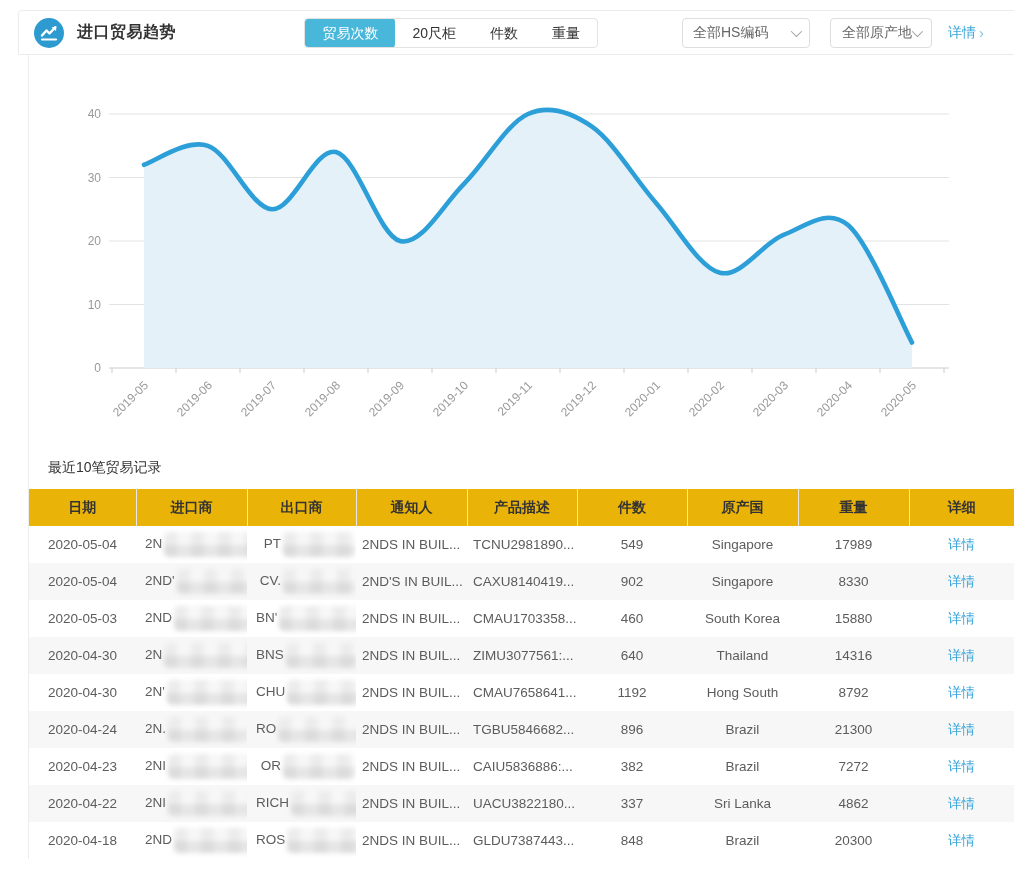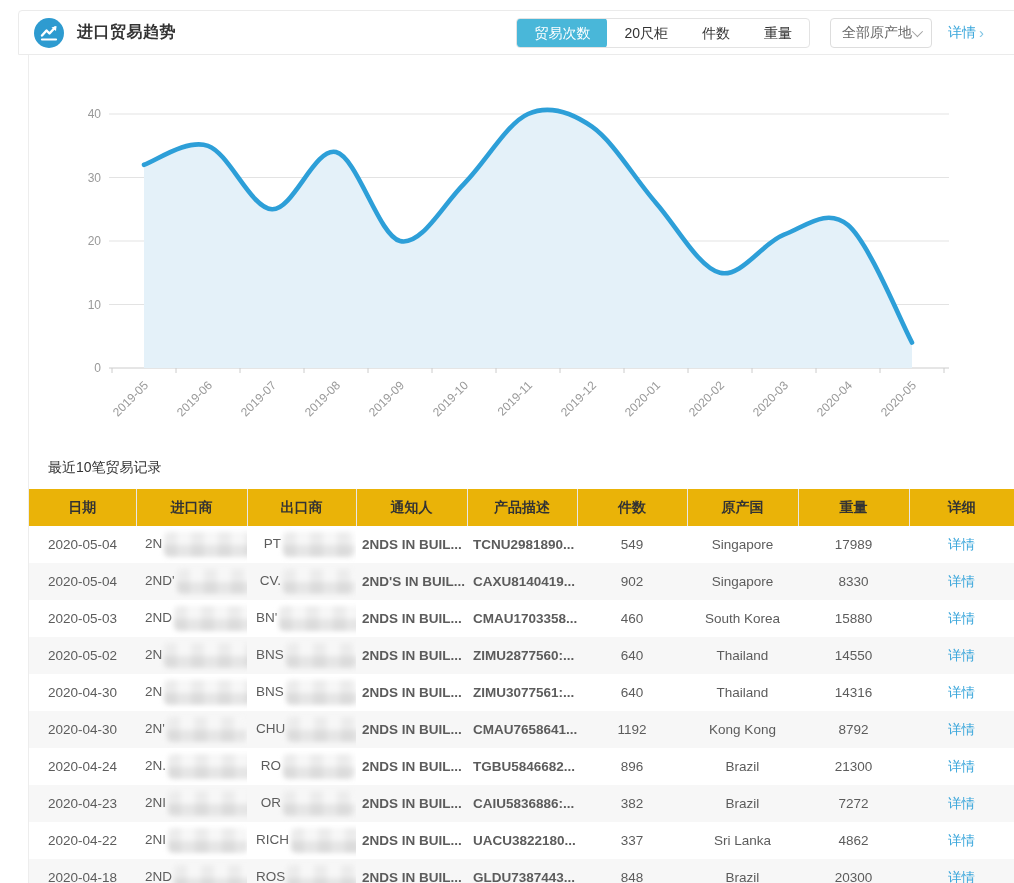--- a/index.html
+++ b/index.html
@@ -33,21 +33,21 @@
 
   
   .tbl-title{font-size:14px;color:#333;padding:2px 0 12px 19px;}
   table{border-collapse:collapse;table-layout:fixed;width:985px;font-size:13.5px;}
   thead th{background:#eab308;height:35px;font-size:14px;color:#333;font-weight:700;
     border-right:1px solid #e7e7e7;}
   thead th:last-child{border-right:none;}
   tbody td{height:35px;color:#5c5c5c;text-align:center;white-space:nowrap;overflow:hidden;}
   tbody tr:nth-child(even){background:#f7f7f7;}
   td.l{text-align:right;padding-left:9px;}
-  td.n{text-align:left;padding-left:6px;font-weight:bold;}
+  td.n{text-align:left;padding-left:6px;}
   a.detail-link{color:#3aa6db;text-decoration:none;cursor:pointer;}
   .blob{display:inline-block;height:25px;width:88px;margin-left:2px;vertical-align:middle;border-radius:5px;
     background:
       repeating-linear-gradient(90deg, rgba(0,0,0,.055) 0 13px, rgba(0,0,0,.01) 13px 27px),
       repeating-linear-gradient(0deg, rgba(0,0,0,.03) 0 12px, rgba(255,255,255,.65) 12px 25px),
       #f0f0f0;
     filter:blur(2.5px);}
   .blob.exp{width:72px;}
   tr:nth-child(3n) .blob{width:80px;}
   tr:nth-child(3n) .blob.exp{width:84px;}
@@ -67,20 +67,24 @@
     </div>
     <div class="page-title">进口贸易趋势</div>
 
     <div class="tab-group">
       <div class="tab active">贸易次数</div>
       <div class="tab">20尺柜</div>
       <div class="tab">件数</div>
       <div class="tab">重量</div>
     </div>
 
+    <div class="select hs">
+      <span>全部HS编码</span>
+      <span class="chev"></span>
+    </div>
     <div class="select origin">
       <span>全部原产地</span>
       <span class="chev"></span>
     </div>
 
     <div class="detail-top">
       <span>详情</span>
       <span class="arrow">›</span>
     </div>
   </div>
@@ -185,52 +189,41 @@
     <td class="l"><span class="pfx">2ND</span><span class="blob"></span><span class="sfx"></span></td>
     <td class="l"><span class="pfx">BN'</span><span class="blob exp"></span></td>
     <td class="n c-notify">2NDS IN BUIL...</td>
     <td class="n c-prod">CMAU1703358...</td>
     <td class="c-qty">460</td>
     <td class="c-origin">South Korea</td>
     <td class="c-weight">15880</td>
     <td><a class="detail-link">详情</a></td>
   </tr>
 
-  <tr>
-    <td class="c-date">2020-05-02</td>
-    <td class="l"><span class="pfx">2N</span><span class="blob"></span></td>
-    <td class="l"><span class="pfx">BNS</span><span class="blob exp"></span></td>
-    <td class="n c-notify">2NDS IN BUIL...</td>
-    <td class="n c-prod">ZIMU2877560:...</td>
-    <td class="c-qty">640</td>
-    <td class="c-origin">Thailand</td>
-    <td class="c-weight">14550</td>
-    <td><a class="detail-link">详情</a></td>
-  </tr>
 
   <tr>
     <td class="c-date">2020-04-30</td>
     <td class="l"><span class="pfx">2N</span><span class="blob"></span><span class="sfx"></span></td>
     <td class="l"><span class="pfx">BNS</span><span class="blob exp"></span></td>
     <td class="n c-notify">2NDS IN BUIL...</td>
     <td class="n c-prod">ZIMU3077561:...</td>
     <td class="c-qty">640</td>
     <td class="c-origin">Thailand</td>
     <td class="c-weight">14316</td>
     <td><a class="detail-link">详情</a></td>
   </tr>
 
   <tr>
     <td class="c-date">2020-04-30</td>
     <td class="l"><span class="pfx">2N'</span><span class="blob"></span><span class="sfx"></span></td>
     <td class="l"><span class="pfx">CHU</span><span class="blob exp"></span></td>
     <td class="n c-notify">2NDS IN BUIL...</td>
     <td class="n c-prod">CMAU7658641...</td>
     <td class="c-qty">1192</td>
-    <td class="c-origin">Kong Kong</td>
+    <td class="c-origin">Hong South</td>
     <td class="c-weight">8792</td>
     <td><a class="detail-link">详情</a></td>
   </tr>
 
   <tr>
     <td class="c-date">2020-04-24</td>
     <td class="l"><span class="pfx">2N.</span><span class="blob"></span><span class="sfx"></span></td>
     <td class="l"><span class="pfx">RO</span><span class="blob exp"></span></td>
     <td class="n c-notify">2NDS IN BUIL...</td>
     <td class="n c-prod">TGBU5846682...</td>

